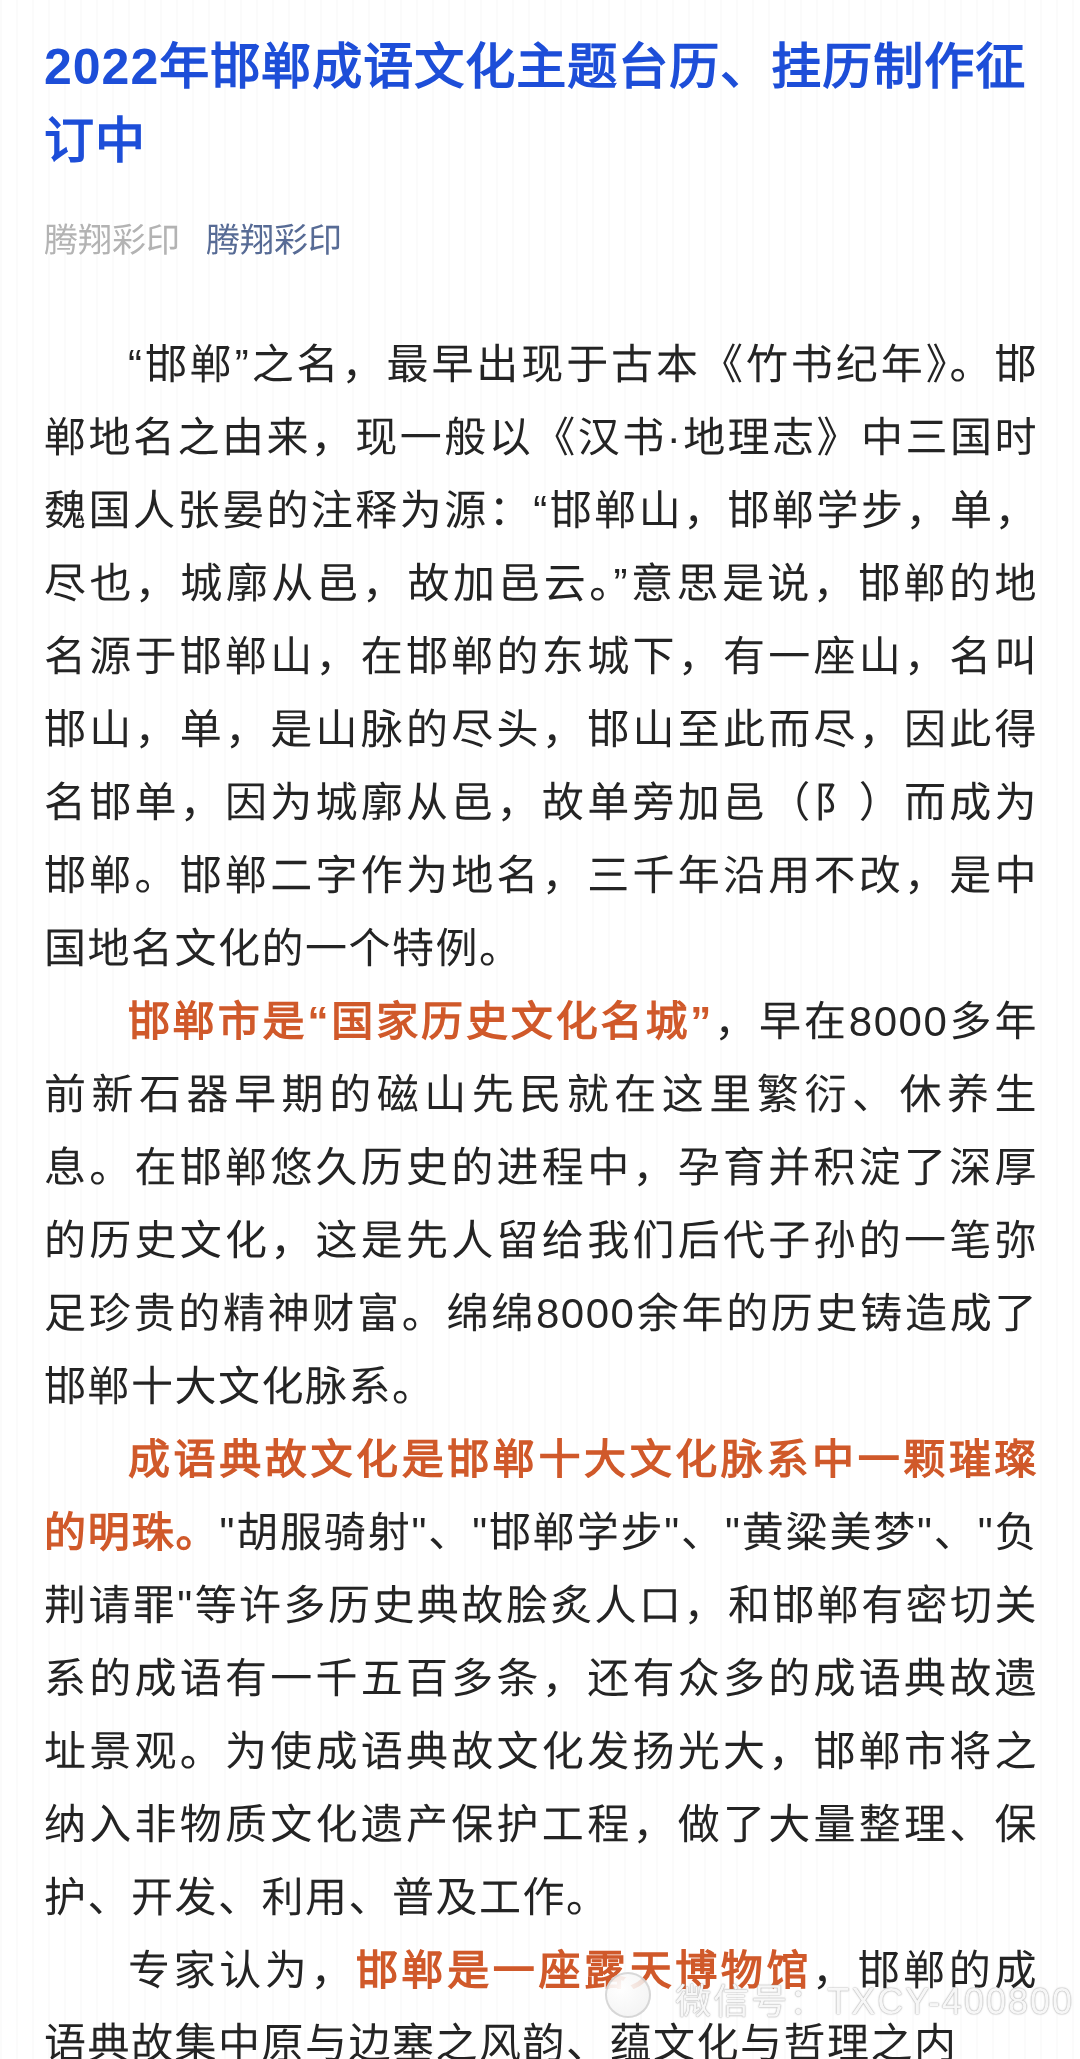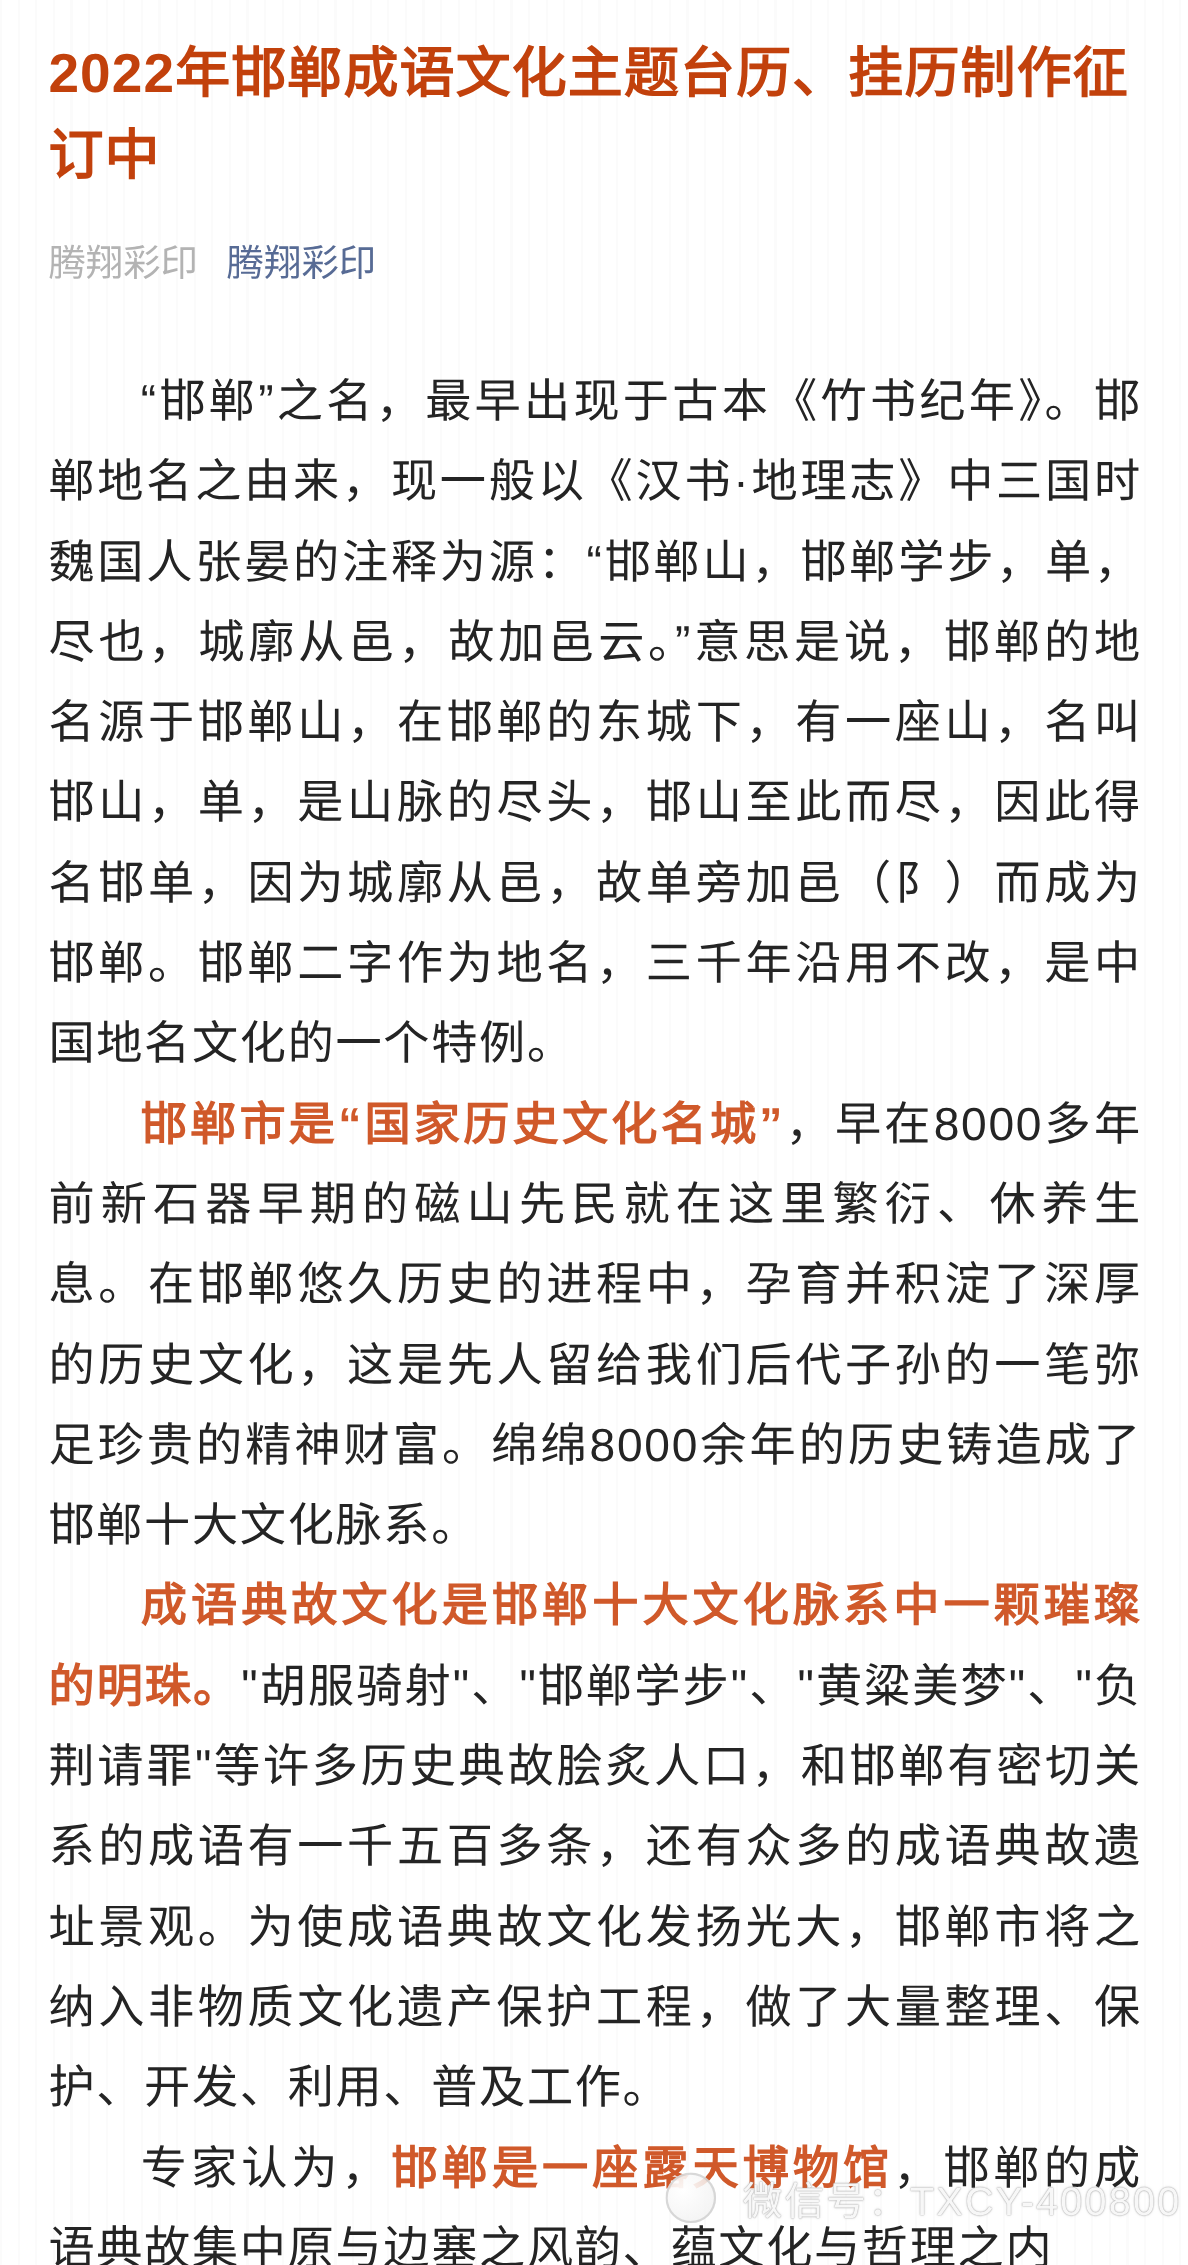--- a/index.html
+++ b/index.html
@@ -20,21 +20,21 @@
       transparent 2px, transparent 16px);
   }
   .page {
     padding: 30px 42px 0 44px;
   }
   .title {
     margin: 0;
     font-size: 50px;
     line-height: 74px;
     font-weight: 700;
-    color: #c2410c;
+    color: #1d4ed8;
     letter-spacing: 1px;
   }
   .byline {
     margin-top: 40px;
     font-size: 34px;
     line-height: 44px;
     color: #b3b3b3;
     display: flex;
     align-items: center;
     gap: 26px;
@@ -57,21 +57,21 @@
   }
   .hl {
     color: #d0592a;
     font-weight: 700;
   }
   .watermark {
     position: absolute;
     top: 1972px;
     right: 6px;
     display: flex;
-    align-items: center;
+    align-items: flex-start;
     gap: 24px;
     pointer-events: none;
   }
   .wm-icon {
     width: 46px;
     height: 46px;
     border-radius: 50%;
     background: radial-gradient(circle at 35% 35%, rgba(255,255,255,0.95), rgba(235,235,235,0.75));
     box-shadow: inset 0 0 0 2px rgba(190,190,190,0.55);
     flex: 0 0 auto;

